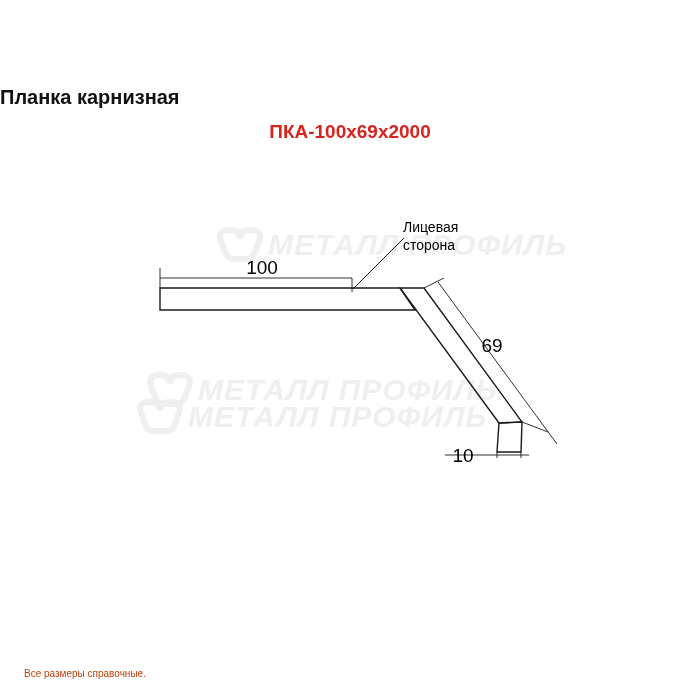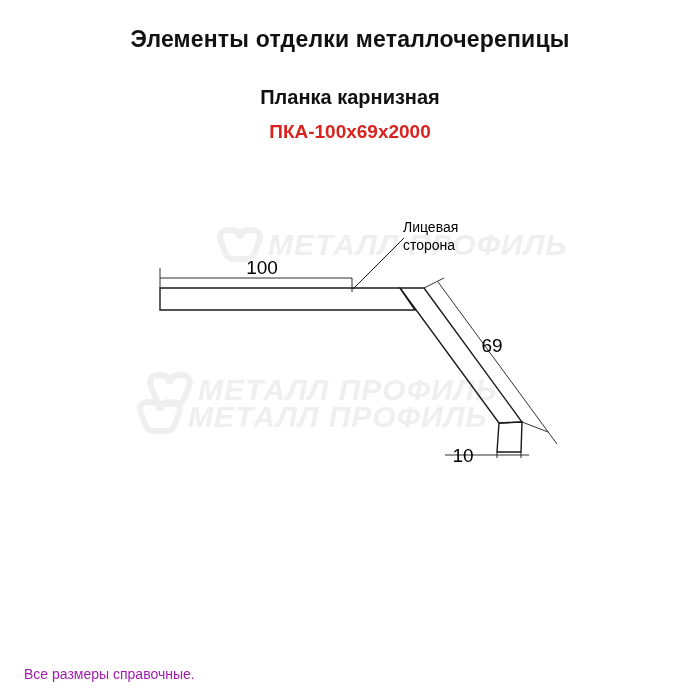--- a/index.html
+++ b/index.html
@@ -29,21 +29,20 @@
     font-size: 23px;
     font-weight: bold;
     color: #111111;
     letter-spacing: 0.2px;
   }
   .subtitle {
     position: absolute;
     top: 86px;
     left: 0;
     width: 700px;
-    text-align: center;
     font-size: 20px;
     font-weight: bold;
     color: #111111;
   }
   .code {
     position: absolute;
     top: 121px;
     left: 0;
     width: 700px;
     text-align: center;
@@ -63,23 +62,23 @@
     top: 170px;
     left: 0;
     width: 700px;
     height: 360px;
     pointer-events: none;
   }
   .footer {
     position: absolute;
     left: 24px;
     bottom: 16px;
-    font-size: 14px;
+    font-size: 10px;
     line-height: 20px;
-    color: #a21caf;
+    color: #c2410c;
   }
   .footer div {
     white-space: nowrap;
   }
   svg {
     display: block;
   }
   .dim-text {
     font-family: "Liberation Sans", sans-serif;
     font-size: 19px;
@@ -97,21 +96,20 @@
     font-style: italic;
     fill: #efefef;
     letter-spacing: 1px;
   }
 </style>
 </head>
 <body>
 
 <div class="page">
 
-  <div class="title">Элементы отделки металлочерепицы</div>
   <div class="subtitle">Планка карнизная</div>
   <div class="code">ПКА-100x69x2000</div>
 
   <div class="watermark-layer">
     <svg width="700" height="360" viewBox="0 0 700 360">
       <g>
         <g transform="translate(222,60)">
           <path d="M0,14 q-6,-14 8,-14 q10,0 10,9 q0,-9 10,-9 q14,0 8,14 l-4,10 q-2,5 -9,5 l-10,0 q-7,0 -9,-5 z" fill="none" stroke="#efefef" stroke-width="6"></path>
         </g>
         <text class="wm-text" x="268" y="85">МЕТАЛЛ ПРОФИЛЬ</text>

